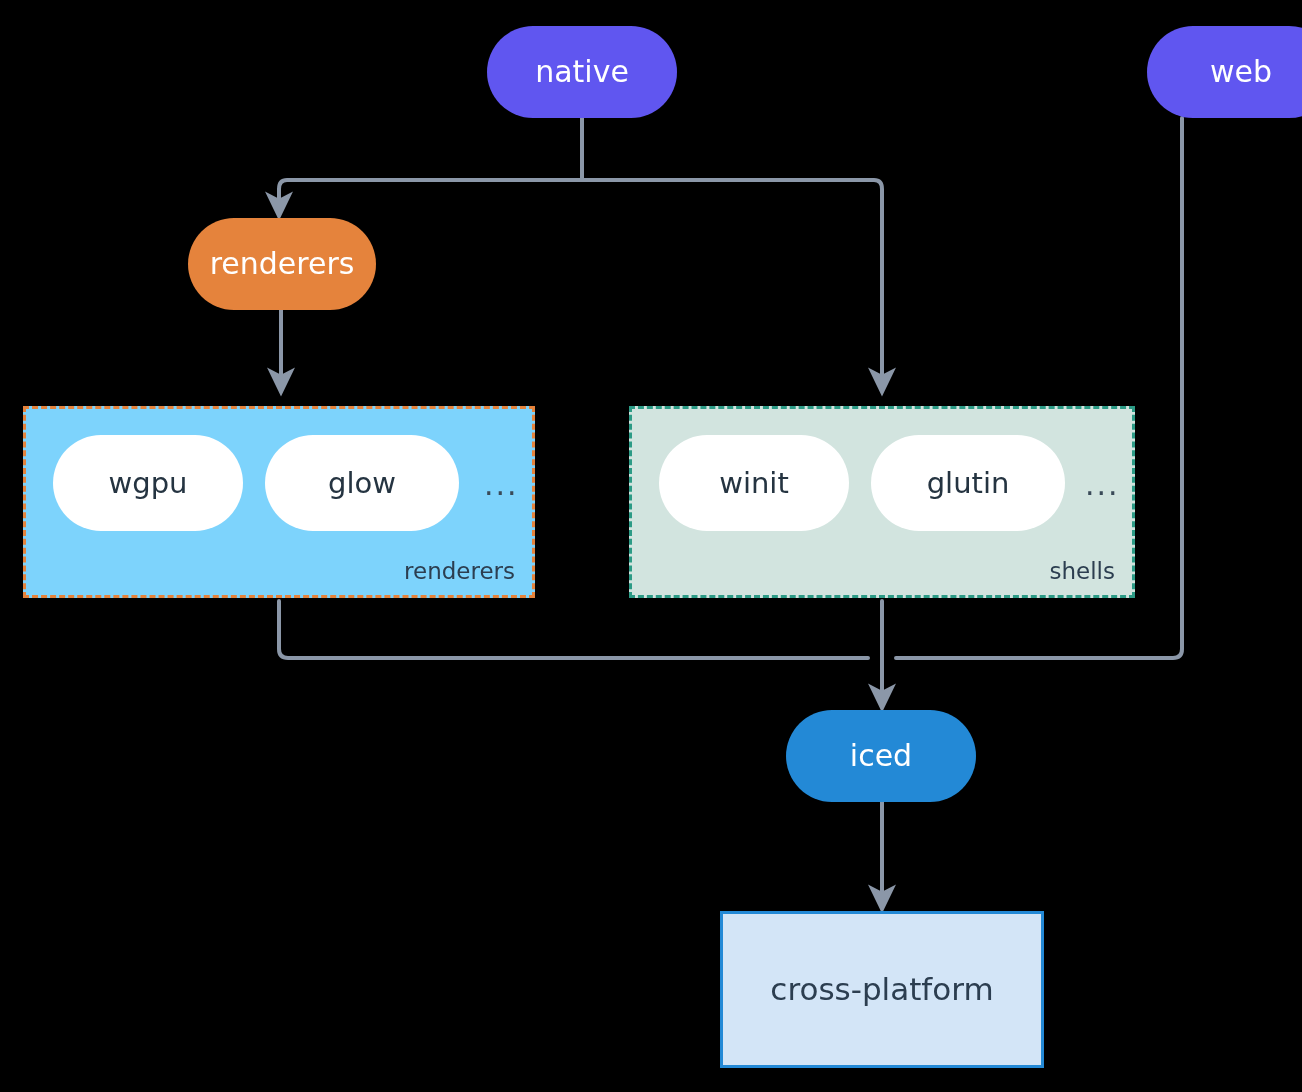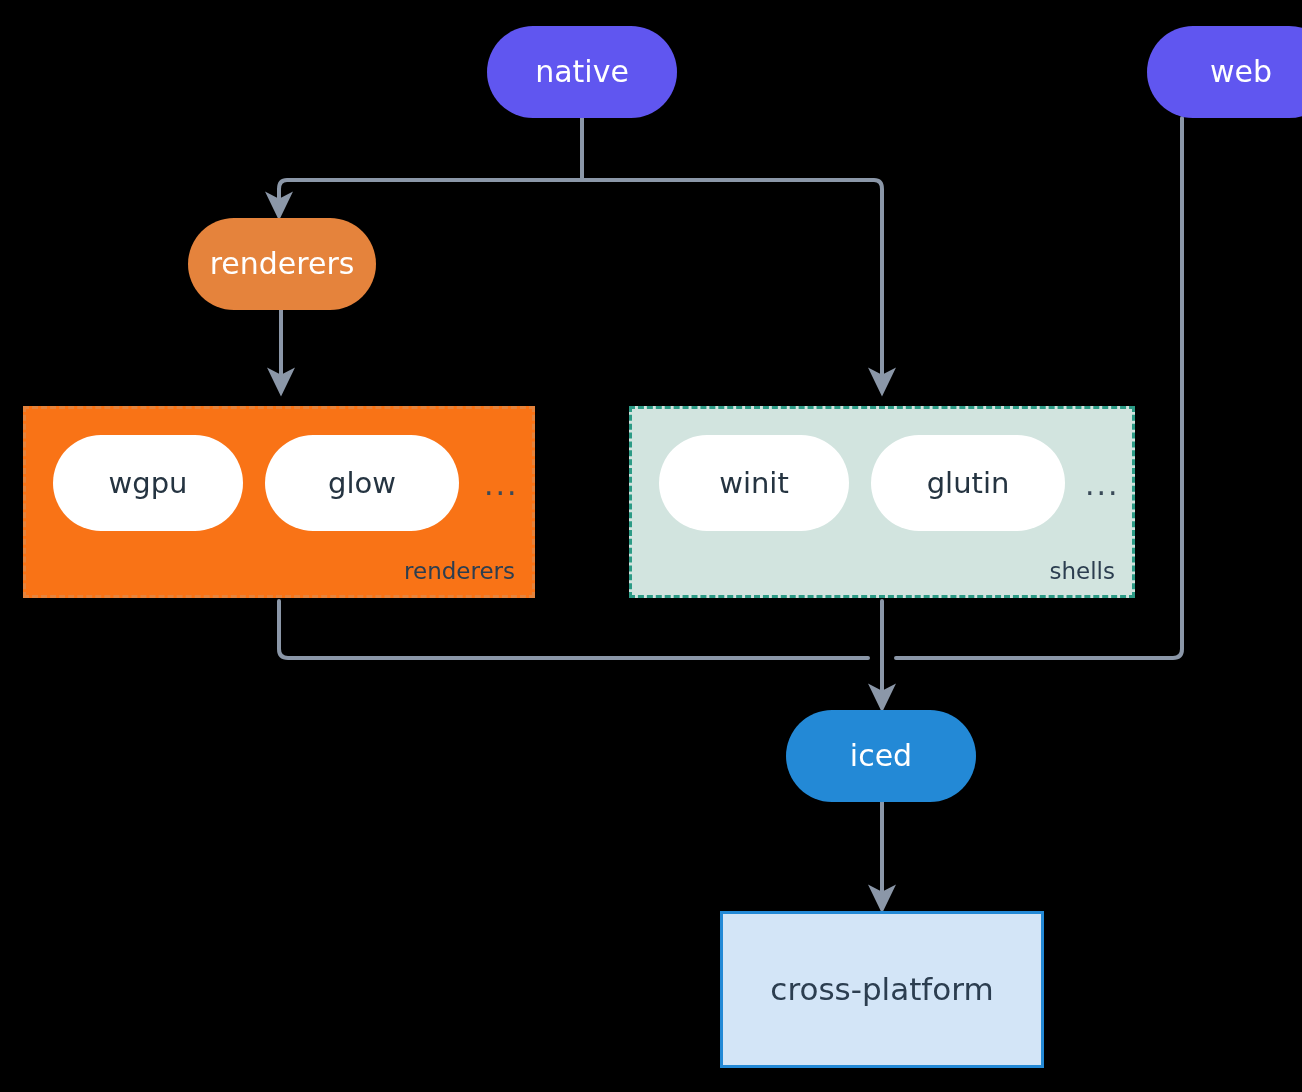--- a/index.html
+++ b/index.html
@@ -94,21 +94,21 @@
   
   .group {
     position: absolute;
     box-sizing: border-box;
   }
   .group-renderers {
     left: 23px;
     top: 406px;
     width: 512px;
     height: 192px;
-    background: #f97316;
+    background: #7dd3fc;
     border: 3px dashed #e5833c;
     padding-left: 15px;
   }
   .group-shells {
     left: 629px;
     top: 406px;
     width: 506px;
     height: 192px;
     background: #d2e4df;
     border: 3px dashed #2c9b86;

